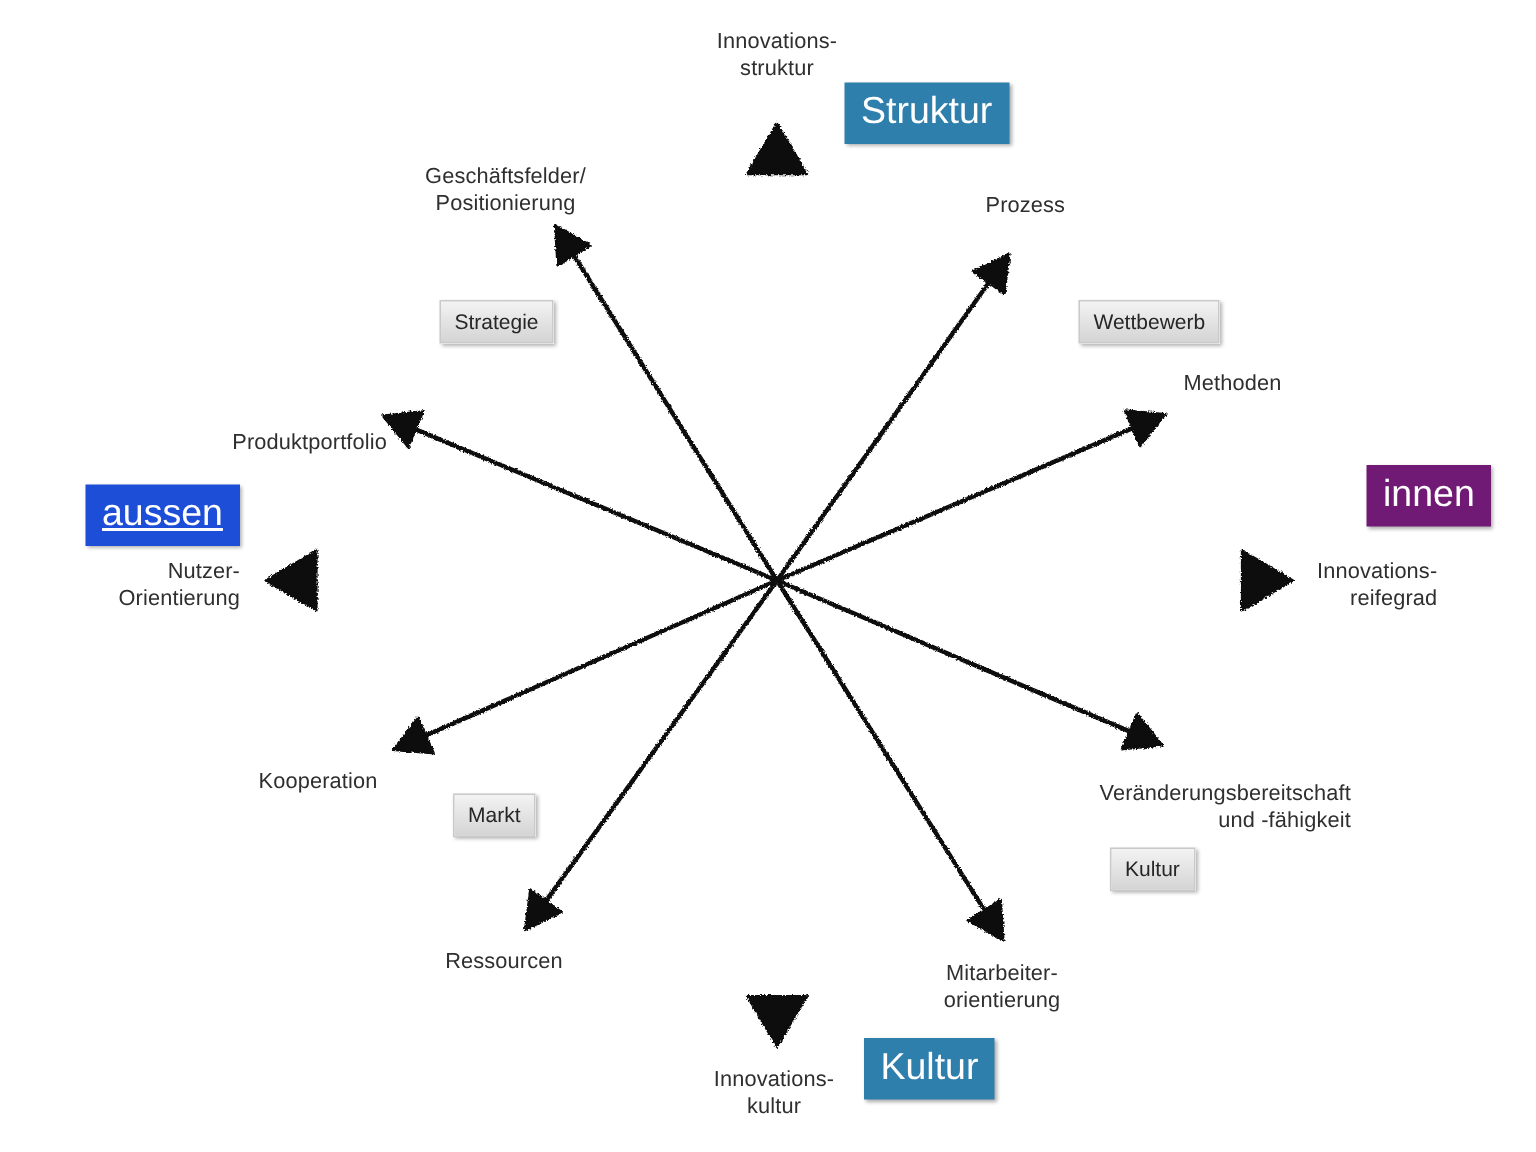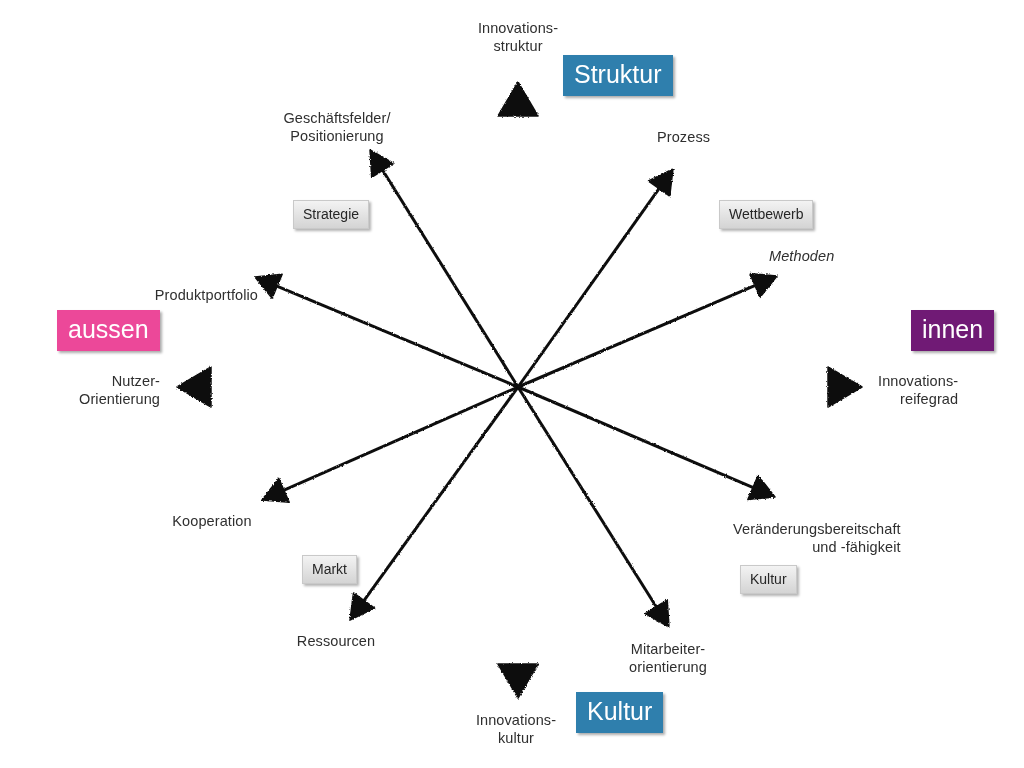--- a/index.html
+++ b/index.html
@@ -108,21 +108,21 @@
         <polygon points="255,277 282.1575575823197,274.26740669637985 272.12518678854104,298.25389323059613" fill="#111111" stroke="#111111" stroke-width="1.5" stroke-linejoin="round" filter="url(#rough-strong)"></polygon>
         <line x1="518" y1="387" x2="380.169802297356" y2="166.28542665184713" stroke="#111111" stroke-width="3" stroke-linecap="butt" filter="url(#rough)"></line>
         <polygon points="370,150 393.73884383388315,163.4709796759741 371.68566190950685,177.2425869536437" fill="#111111" stroke="#111111" stroke-width="1.5" stroke-linejoin="round" filter="url(#rough-strong)"></polygon>
       </g>
   </svg>
 
   <div id="axis-labels">
       <div class="axis-label al-center" style="left: 518px; top: 20px;">Innovations-
 struktur</div>
       <div class="axis-label al-left" style="left: 657px; top: 129px;">Prozess</div>
-      <div class="axis-label al-left" style="left: 769px; top: 248px; font-style: italic;">Methoden</div>
+      <div class="axis-label al-left" style="left: 789px; top: 248px;">Methoden</div>
       <div class="axis-label al-left" style="left: 878px; top: 373px;">Innovations-
 reifegrad</div>
       <div class="axis-label al-left" style="left: 733px; top: 505px; margin-top: 16px;">Veränderungsbereitschaft
 und -fähigkeit</div>
       <div class="axis-label al-center" style="left: 668px; top: 641px;">Mitarbeiter-
 orientierung</div>
       <div class="axis-label al-center" style="left: 516px; top: 712px;">Innovations-
 kultur</div>
       <div class="axis-label al-center" style="left: 336px; top: 633px;">Ressourcen</div>
       <div class="axis-label al-center" style="left: 212px; top: 513px;">Kooperation</div>
@@ -130,23 +130,23 @@
 Orientierung</div>
       <div class="axis-label al-right" style="left: 258px; top: 246px; margin-top: 41px;">Produktportfolio</div>
       <div class="axis-label al-center" style="left: 337px; top: 110px;">Geschäftsfelder/
 Positionierung</div>
     </div>
 
   <div id="quad-badges">
       <div class="quad-badge" style="left: 293px; top: 200px;">Strategie</div>
       <div class="quad-badge" style="left: 719px; top: 200px;">Wettbewerb</div>
       <div class="quad-badge" style="left: 740px; top: 565px;">Kultur</div>
-      <div class="quad-badge" style="left: 302px; top: 555px;">Markt</div>
+      <div class="quad-badge" style="left: 302px; top: 529px;">Markt</div>
     </div>
 
   <div id="pole-badges">
       <div class="pole-badge" style="left: 563px; top: 55px; background: rgb(47, 127, 173);">Struktur</div>
       <div class="pole-badge" style="left: 911px; top: 310px; background: #701a75;">innen</div>
       <div class="pole-badge" style="left: 576px; top: 692px; background: rgb(47, 127, 173);">Kultur</div>
-      <div class="pole-badge" style="left: 57px; top: 310px; background: #ec4899;">aussen</div>
+      <div class="pole-badge" style="left: 57px; top: 323px; background: #1d4ed8; text-decoration: underline;">aussen</div>
     </div>
 
 </div>
 
 </body></html>

